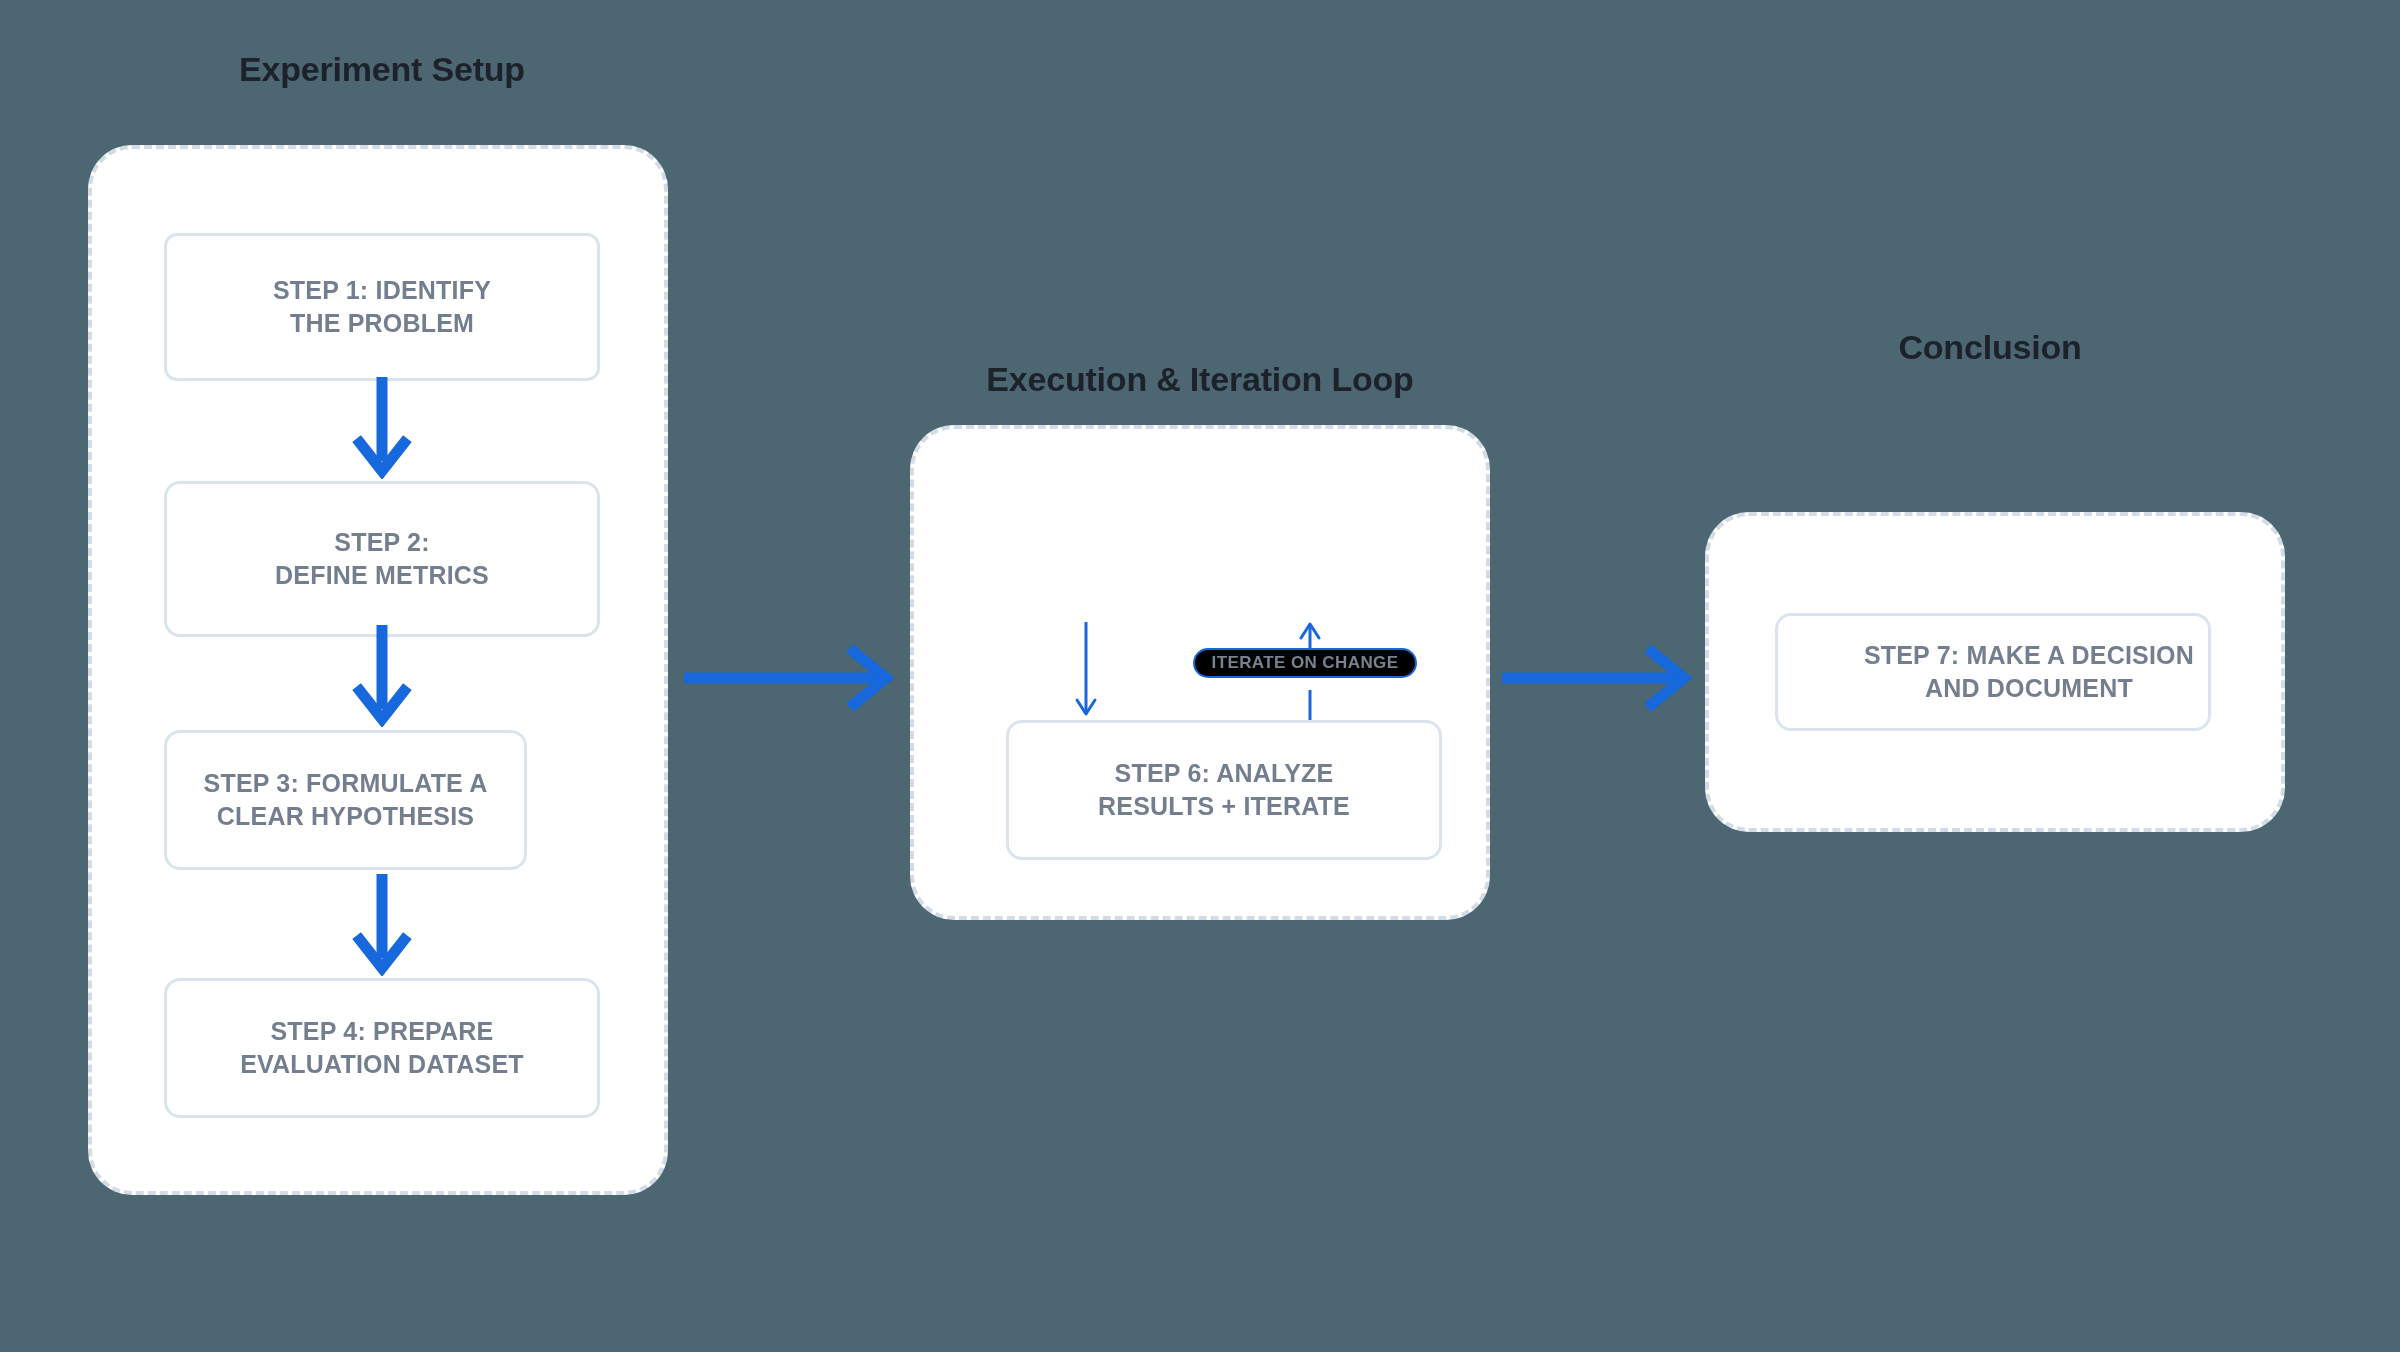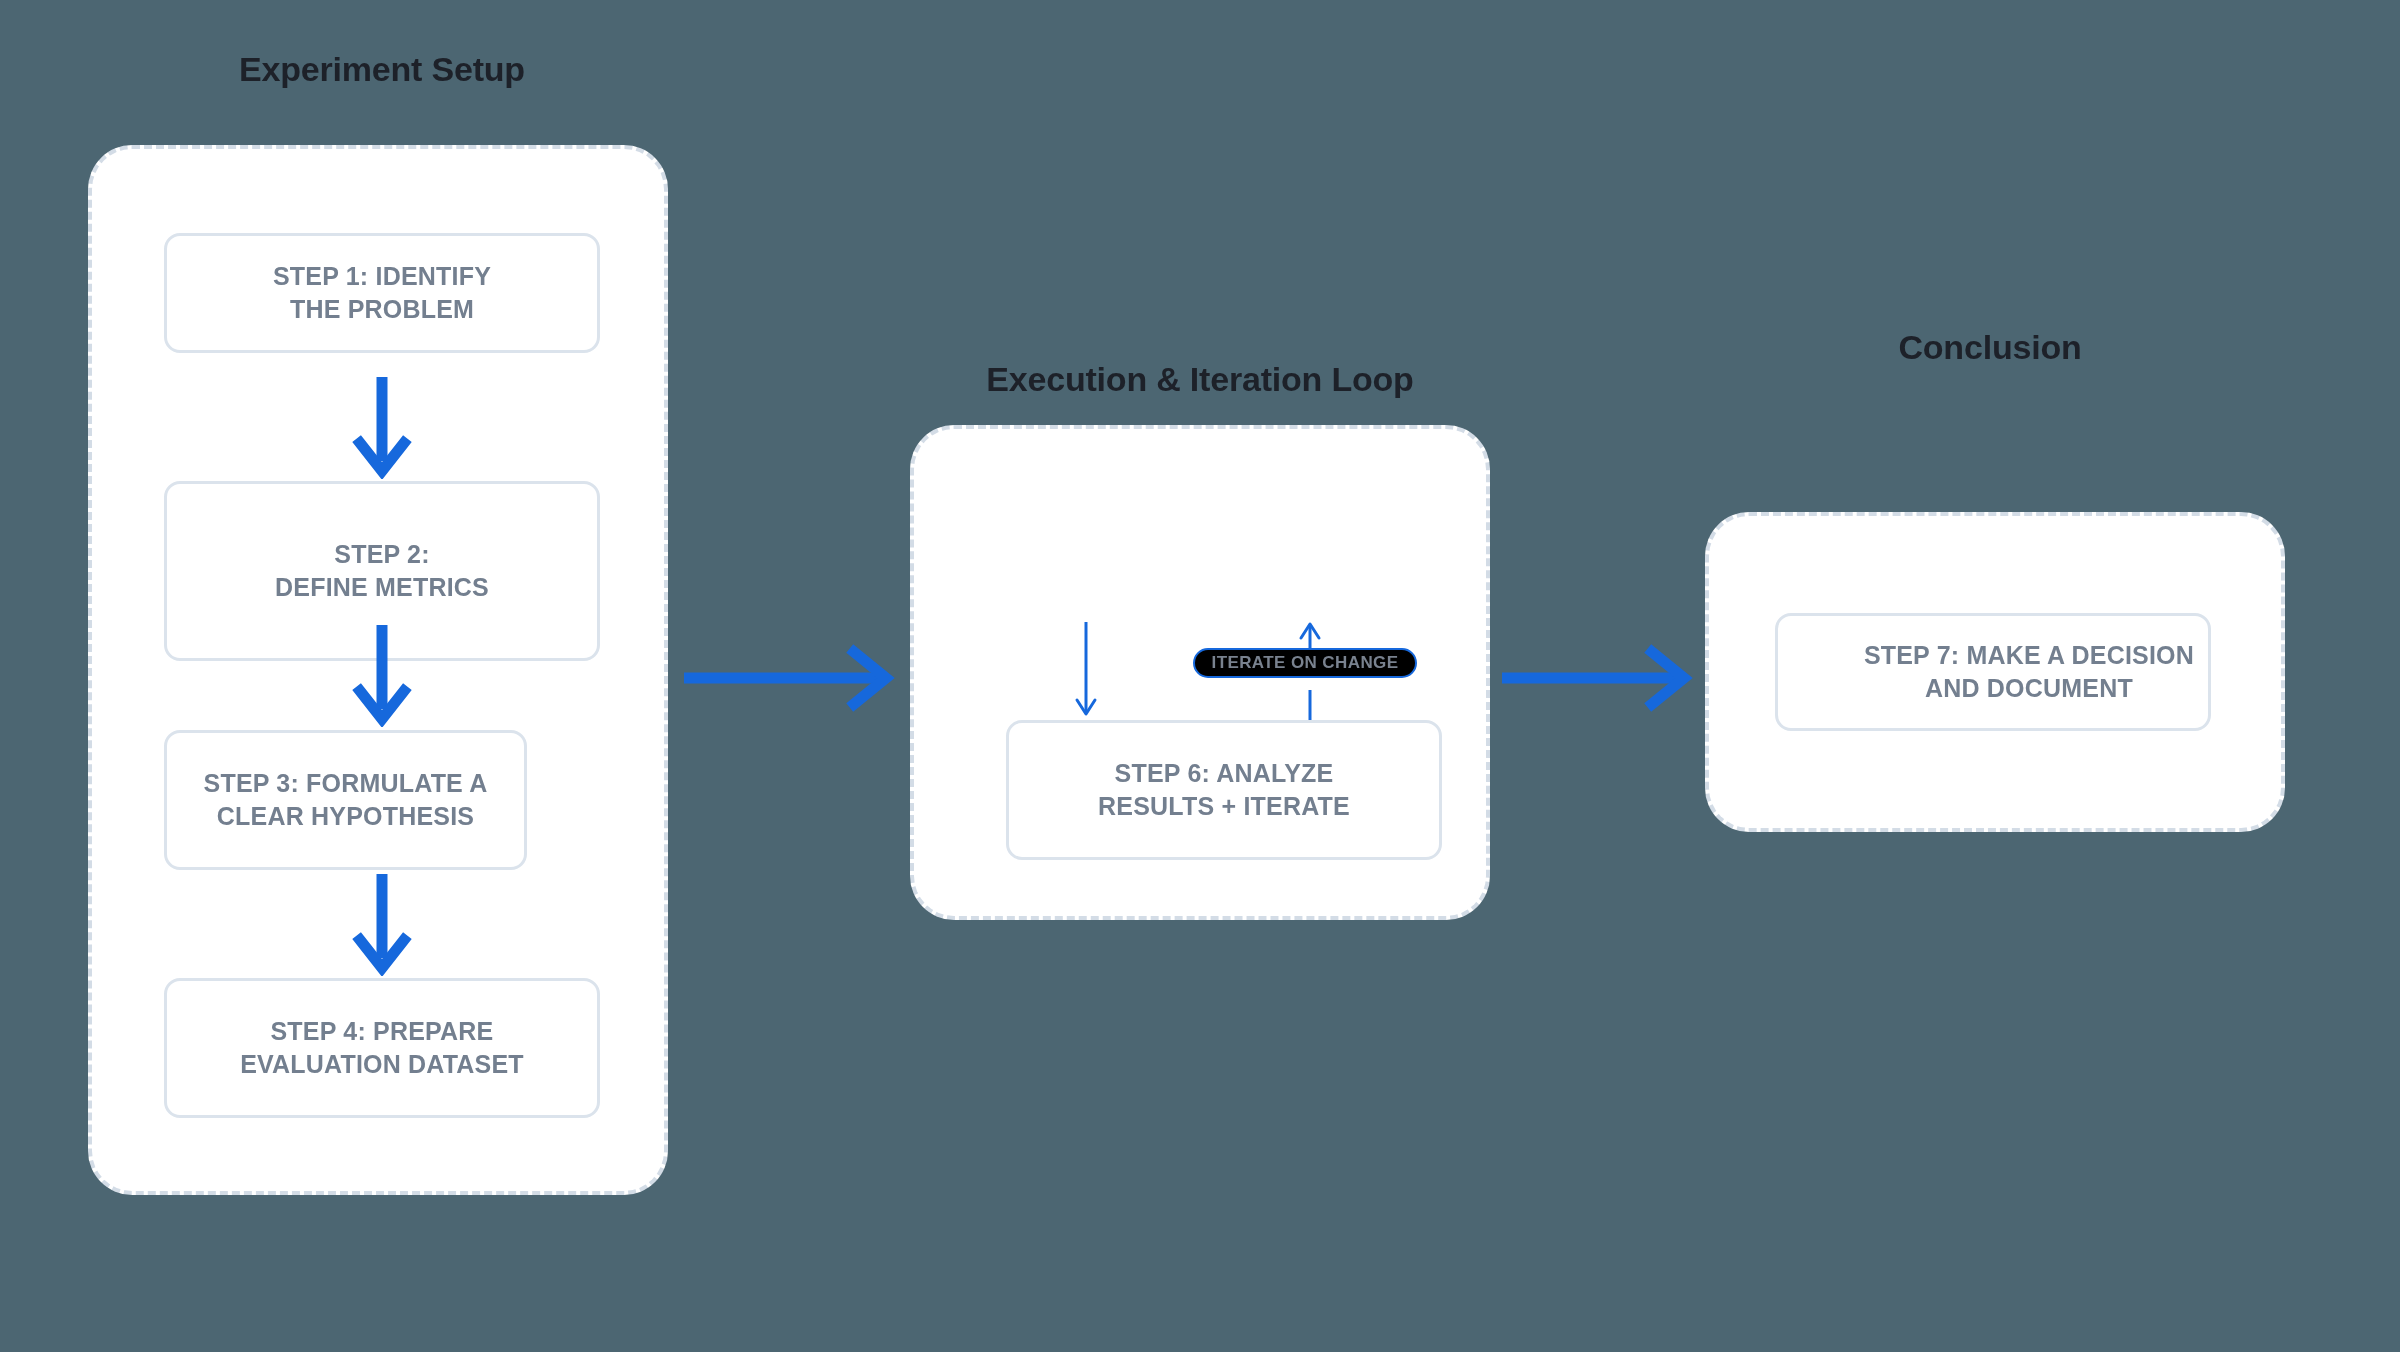--- a/index.html
+++ b/index.html
@@ -58,22 +58,22 @@
     align-items: center;
     justify-content: center;
     text-align: center;
     color: #737f8f;
     font-weight: bold;
     font-size: 25px;
     line-height: 1.32;
     letter-spacing: 0.2px;
     padding: 0 14px;
   }
-  #step-1 { left: 164px; top: 233px;  width: 436px; height: 120px; }
-  #step-2 { left: 164px; top: 481px;  width: 436px; height: 180px; justify-content: center; }
+  #step-1 { left: 164px; top: 233px;  width: 436px; height: 148px; border-radius: 13px; }
+  #step-2 { left: 164px; top: 481px;  width: 436px; height: 156px; justify-content: center; }
   #step-3 { left: 164px; top: 730px;  width: 363px; height: 140px; }
   #step-4 { left: 164px; top: 978px;  width: 436px; height: 140px; }
   #step-5 { left: 982px; top: 490px;  width: 436px; height: 140px; }
   #step-6 { left: 982px; top: 720px;  width: 436px; height: 140px; margin-left: 24px; }
   #step-7 { left: 1775px;top: 613px;  width: 436px; height: 118px; justify-content: flex-end; }
 
   .step-label { display: block; }
 
   
   .v-arrow {

